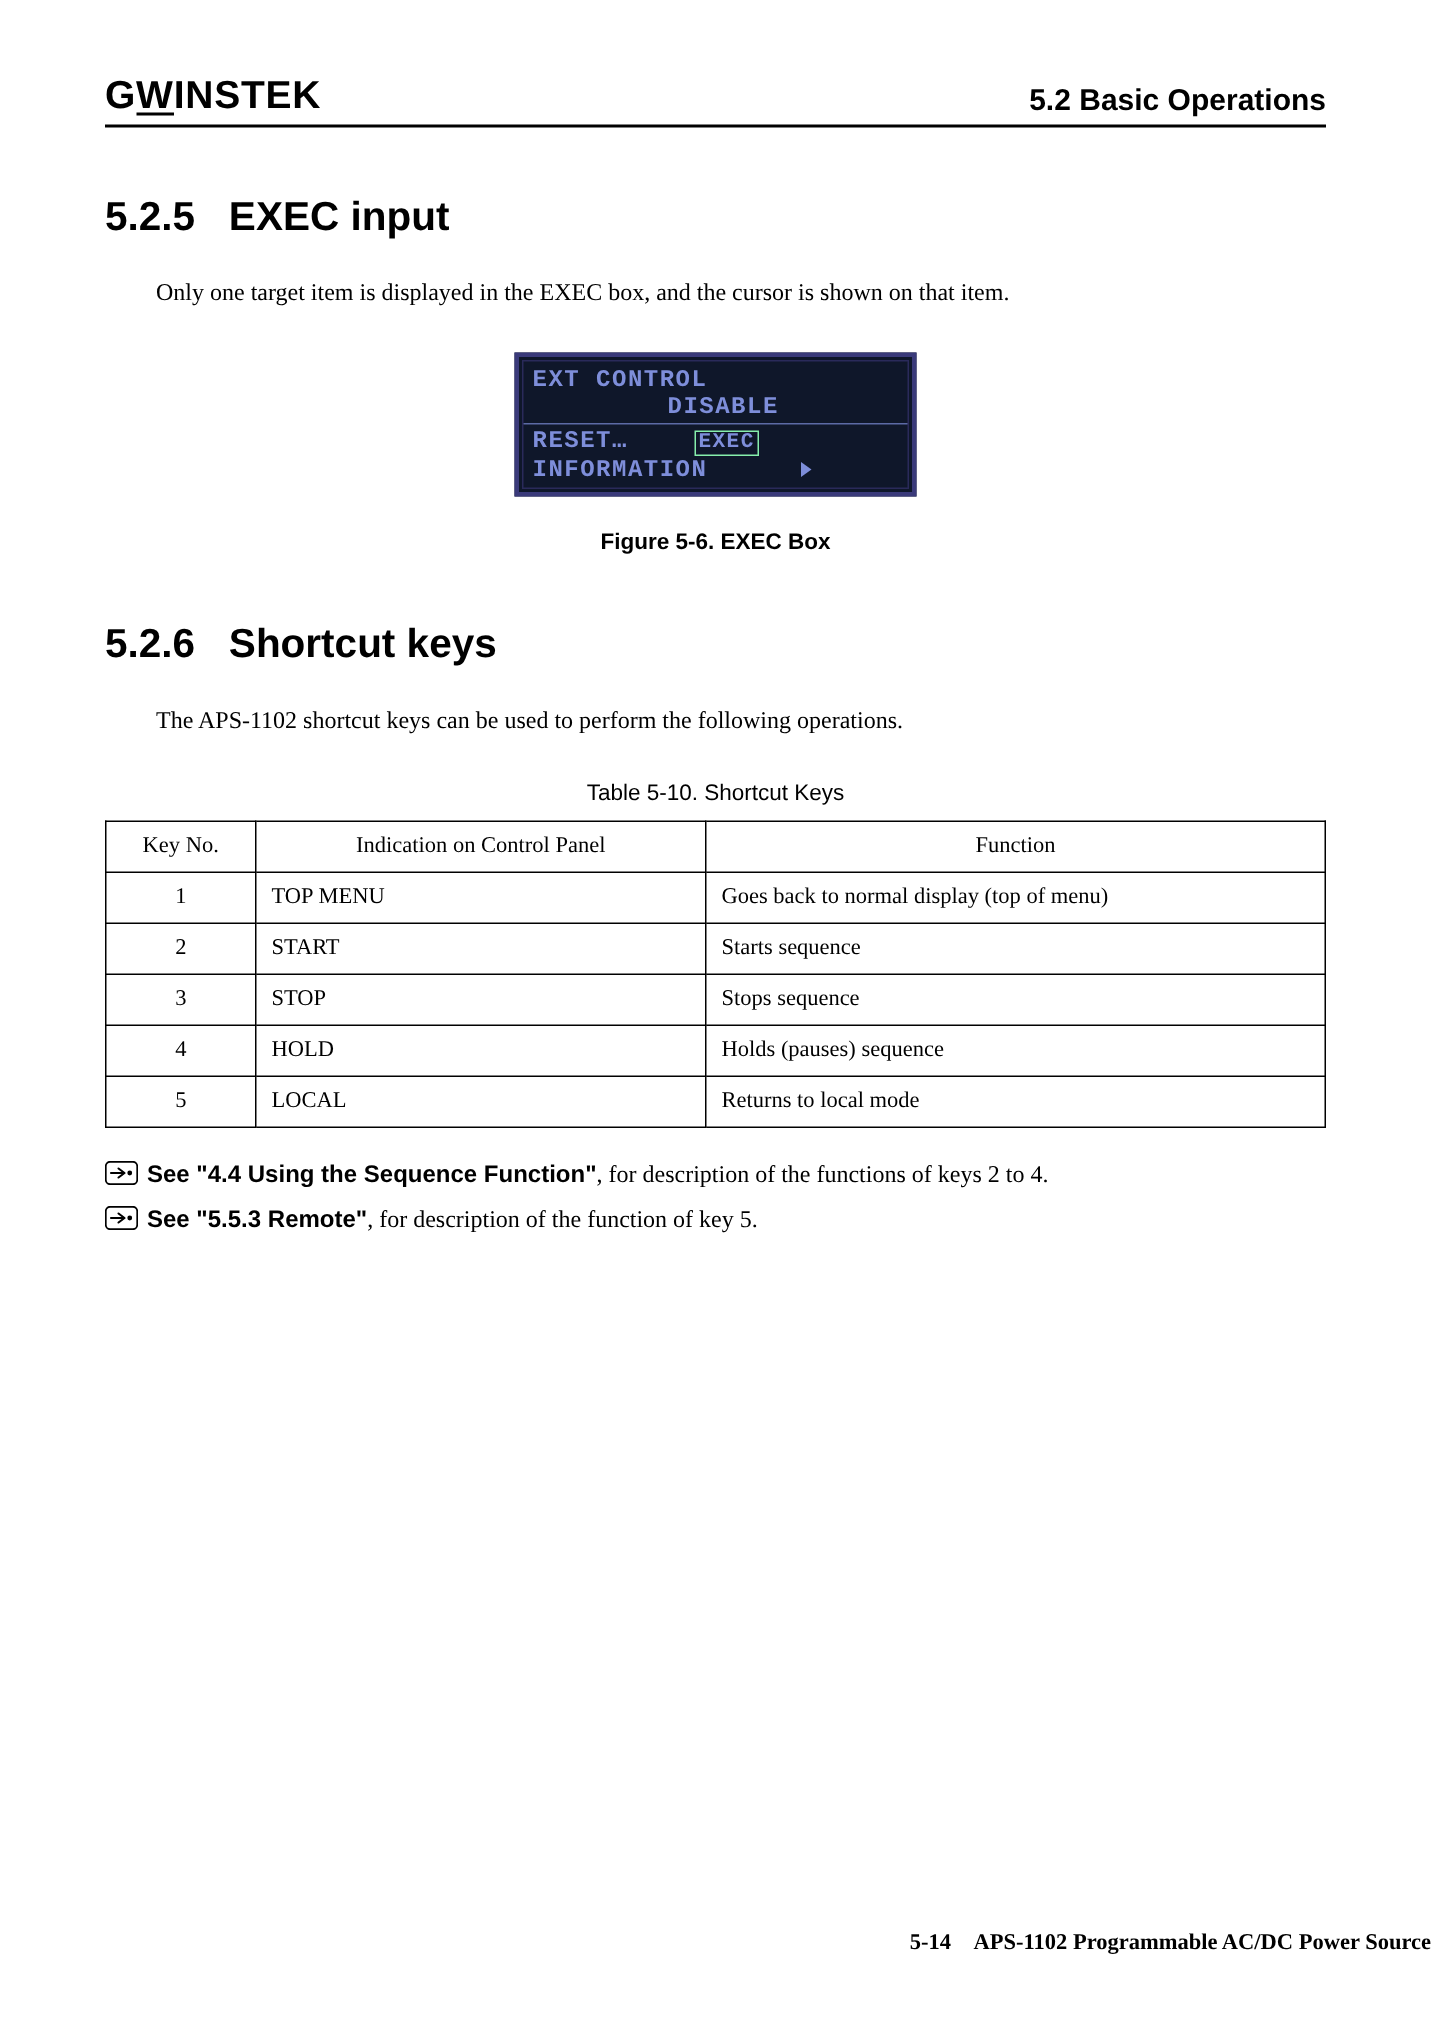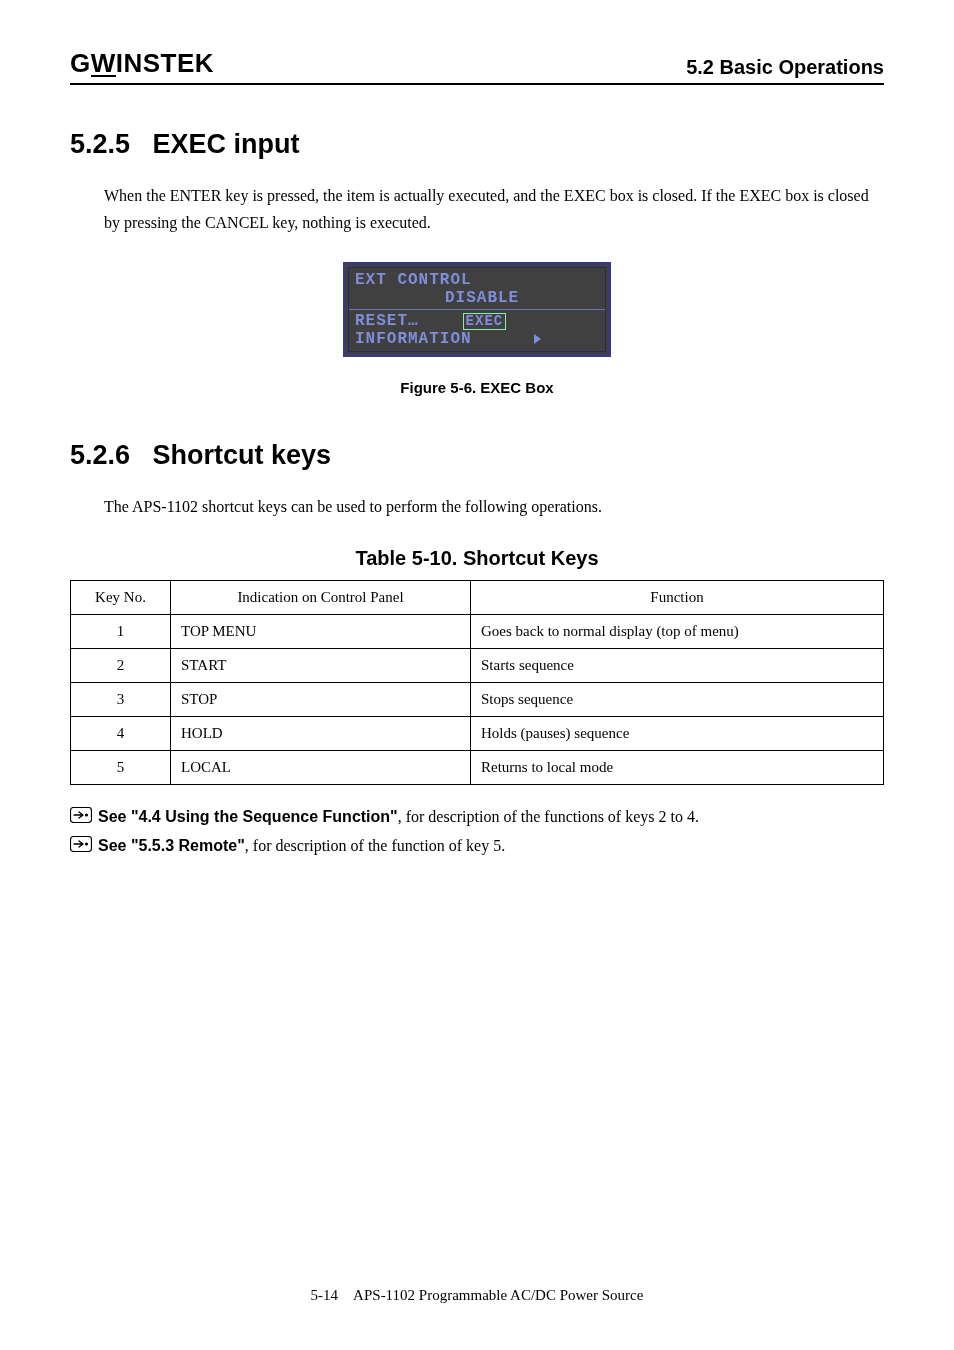--- a/index.html
+++ b/index.html
@@ -56,21 +56,21 @@
     line-height: 1.7;
     margin-left: 34px;
   }
   .fig-wrap {
     text-align: center;
     margin-top: 26px;
   }
   .lcd {
     display: inline-block;
     border: 3px solid #3a3a7a;
-    background: #404040;
+    background: #0f172a;
     padding: 2px;
   }
   .lcd-inner {
     border: 1px solid #2a2a5a;
     width: 258px;
     padding: 3px 6px 3px 6px;
     font-family: "Courier New", monospace;
     font-weight: 700;
     font-size: 16px;
     line-height: 18px;
@@ -103,22 +103,22 @@
   }
   .fig-caption {
     font-family: Arial, Helvetica, sans-serif;
     font-weight: 700;
     font-size: 15px;
     margin-top: 22px;
     text-align: center;
   }
   .tbl-caption {
     font-family: Arial, Helvetica, sans-serif;
-    font-weight: 700;
-    font-size: 20px;
+    font-weight: 400;
+    font-size: 15px;
     text-align: center;
     margin-top: 26px;
     margin-bottom: 10px;
   }
   table.shortcut {
     border-collapse: collapse;
     width: 100%;
     font-size: 15px;
   }
   table.shortcut th, table.shortcut td {
@@ -152,42 +152,43 @@
     margin-top: 4px;
   }
   .bold-sans {
     font-family: Arial, Helvetica, sans-serif;
     font-weight: 700;
   }
   .footer {
     position: absolute;
     bottom: 46px;
     left: 0; right: 0;
-    text-align: center;
-    font-size: 15px;
+    text-align: right;
+    font-size: 15px;
+    font-weight: bold;
   }
 </style>
 </head>
 <body>
 
 <div class="header">
   <div class="logo">
     <span>G</span>
       <span class="u-underline">W</span>
       <span>INSTEK</span>
   </div>
   <div class="header-right">5.2 Basic Operations</div>
 </div>
 
 <h2 class="section-title">
   <span>5.2.5</span>&nbsp;&nbsp;&nbsp;<span>EXEC input</span>
 </h2>
 
 <div class="body-text">
-  <p>When the ENTER key is pressed, the item is actually executed, and the EXEC box is closed.  If the EXEC box is closed by pressing the CANCEL key, nothing is executed.</p>
+  <p>Only one target item is displayed in the EXEC box, and the cursor is shown on that item.</p>
 </div>
 
 <div class="fig-wrap">
   <div class="lcd">
     <div class="lcd-inner">
       <div class="lcd-row"><span>EXT CONTROL</span></div>
       <div class="lcd-row" style="text-align:left; padding-left:90px;">DISABLE</div>
       <div class="lcd-divider"></div>
       <div class="lcd-row"><span>RESET…</span><span style="display:inline-block; width:44px;"></span><span class="lcd-exec">EXEC</span></div>
       <div class="lcd-row"><span>INFORMATION</span><span style="display:inline-block; width:58px;"></span><span class="lcd-tri"></span></div>

